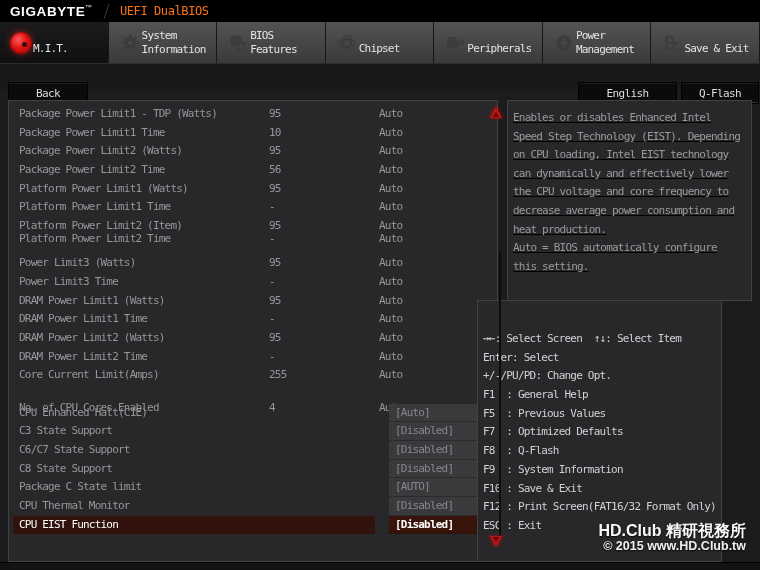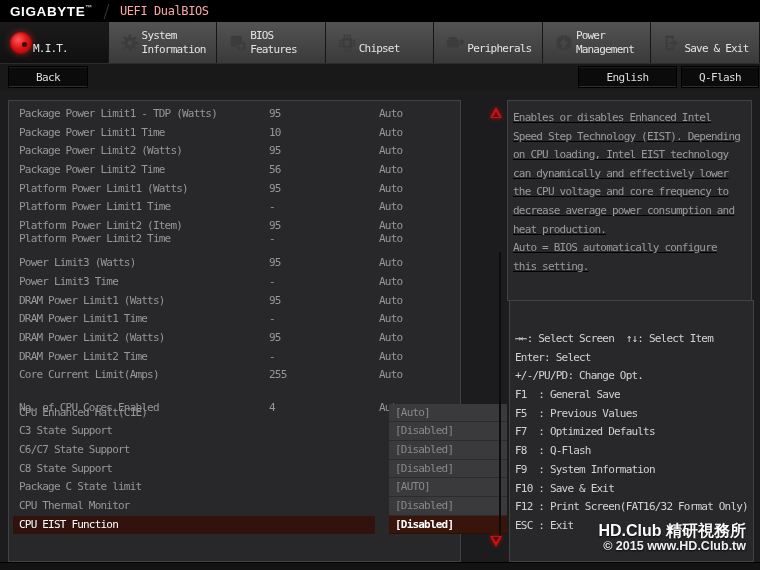--- a/index.html
+++ b/index.html
@@ -8,53 +8,53 @@
   .mono{font-size:11px;letter-spacing:-0.8px;}
   [data-interactable="true"]{cursor:pointer;}
 
   
   .topbar{position:absolute;left:0;top:0;width:760px;height:22px;background:#000;
           display:flex;align-items:center;}
   .logo{font-family:"Liberation Sans",sans-serif;font-weight:bold;color:#fff;
         font-size:13.5px;letter-spacing:.6px;margin-left:10px;}
   .logo-tm{font-size:7px;color:#c8c8c8;vertical-align:top;}
   .topbar-sep{width:1px;height:15px;background:#3a3a3a;transform:skewX(-18deg);margin:0 13px;}
-  .topbar-title{color:#fca5a5;font-size:12px;letter-spacing:-0.4px;}
+  .topbar-title{color:#f97316;font-size:12px;letter-spacing:-0.4px;}
 
   
   .tabbar{position:absolute;left:0;top:22px;width:760px;height:41px;display:flex;background:#141414;}
   .tab{flex:1 1 0;display:flex;align-items:center;padding-left:9px;box-sizing:border-box;
        background:linear-gradient(#535353,#3a3a3a);border-right:1px solid #161616;}
   .tab.selected{background:linear-gradient(#1b1b1b,#101010);}
   .tab-label{color:#e4e4e6;font-size:11px;letter-spacing:-0.8px;line-height:14px;}
   .tab-label.single{position:relative;top:6px;}
   .tab-icon{width:24px;height:24px;flex:0 0 auto;display:flex;align-items:center;justify-content:center;}
   .tab-icon svg{fill:#3c3c3c;}
   .mit-circle{width:22px;height:22px;border-radius:50%;position:relative;
     background:radial-gradient(circle at 38% 35%, #ff5a5a 0%, #e01212 45%, #9a0b0b 100%);
     box-shadow:0 0 7px rgba(235,40,40,.55), inset 0 0 3px #6b0000;}
   .mit-circle::after{content:'';position:absolute;left:12px;top:10px;width:5px;height:5px;
     border-radius:50%;background:#3a0c08;}
 
   
   .subbar{position:absolute;left:0;top:63px;width:760px;height:27px;background:#191919;
           border-top:1px solid #2c2c2c;box-sizing:border-box;}
-  .btn{position:absolute;top:2px;height:22px;background:#0b0b0b;border:1px solid #000;
+  .btn{position:absolute;top:18px;height:22px;background:#0b0b0b;border:1px solid #000;
        box-shadow:inset 0 -1px 0 #2e2e2e, inset 0 1px 0 #1c1c1c;color:#dedede;
        font-size:11px;letter-spacing:-0.6px;display:flex;align-items:center;justify-content:center;
        box-sizing:border-box;}
   #btn-back{left:8px;width:80px;}
   #btn-english{left:578px;width:99px;}
   #btn-qflash{left:681px;width:78px;}
 
   
   .panel{position:absolute;background:#28282b;border:1px solid #424245;box-sizing:border-box;}
-  #list-panel{left:8px;top:100px;width:453px;height:462px;}
+  #list-panel{left:8px;top:100px;width:490px;height:462px;}
   #help-panel{left:507px;top:100px;width:245px;height:201px;}
-  #legend-panel{left:509px;top:300px;width:245px;height:262px;}
+  #legend-panel{left:477px;top:300px;width:245px;height:262px;}
 
   
   .row{position:absolute;left:0;width:494px;height:19px;}
   .row .label{position:absolute;left:10px;top:0;line-height:18.7px;color:#97979a;white-space:pre;}
   .row .num{position:absolute;left:260px;top:0;line-height:18.7px;color:#97979a;white-space:pre;}
   .row .opt{position:absolute;left:370px;top:0;line-height:18.7px;color:#97979a;white-space:pre;}
   .value-cell{position:absolute;left:380px;top:0;width:118px;height:18.7px;background:#3a3a3d;
               box-shadow:inset 0 -1px 0 rgba(0,0,0,.25);box-sizing:border-box;}
   .value-cell .opt-text{display:block;padding-left:6px;line-height:18.7px;color:#88888c;white-space:pre;}
   .row.selected::before{content:'';position:absolute;left:4px;top:0;width:362px;height:18px;background:#31120c;}
@@ -347,21 +347,21 @@
         <div class="help-line" data-interactable="false">Auto = BIOS automatically configure</div>
         <div class="help-line" data-interactable="false">this setting.</div>
       </div>
   </div>
 
   <div class="panel" id="legend-panel" data-interactable="false">
     <div id="legend-body" class="mono" data-interactable="false">
         <div class="legend-line" data-interactable="false">→←: Select Screen  ↑↓: Select Item</div>
         <div class="legend-line" data-interactable="false">Enter: Select</div>
         <div class="legend-line" data-interactable="false">+/-/PU/PD: Change Opt.</div>
-        <div class="legend-line" data-interactable="false">F1  : General Save</div>
+        <div class="legend-line" data-interactable="false">F1  : General Help</div>
         <div class="legend-line" data-interactable="false">F5  : Previous Values</div>
         <div class="legend-line" data-interactable="false">F7  : Optimized Defaults</div>
         <div class="legend-line" data-interactable="false">F8  : Q-Flash</div>
         <div class="legend-line" data-interactable="false">F9  : System Information</div>
         <div class="legend-line" data-interactable="false">F10 : Save &amp; Exit</div>
         <div class="legend-line" data-interactable="false">F12 : Print Screen(FAT16/32 Format Only)</div>
         <div class="legend-line" data-interactable="false">ESC : Exit</div>
       </div>
   </div>
 

